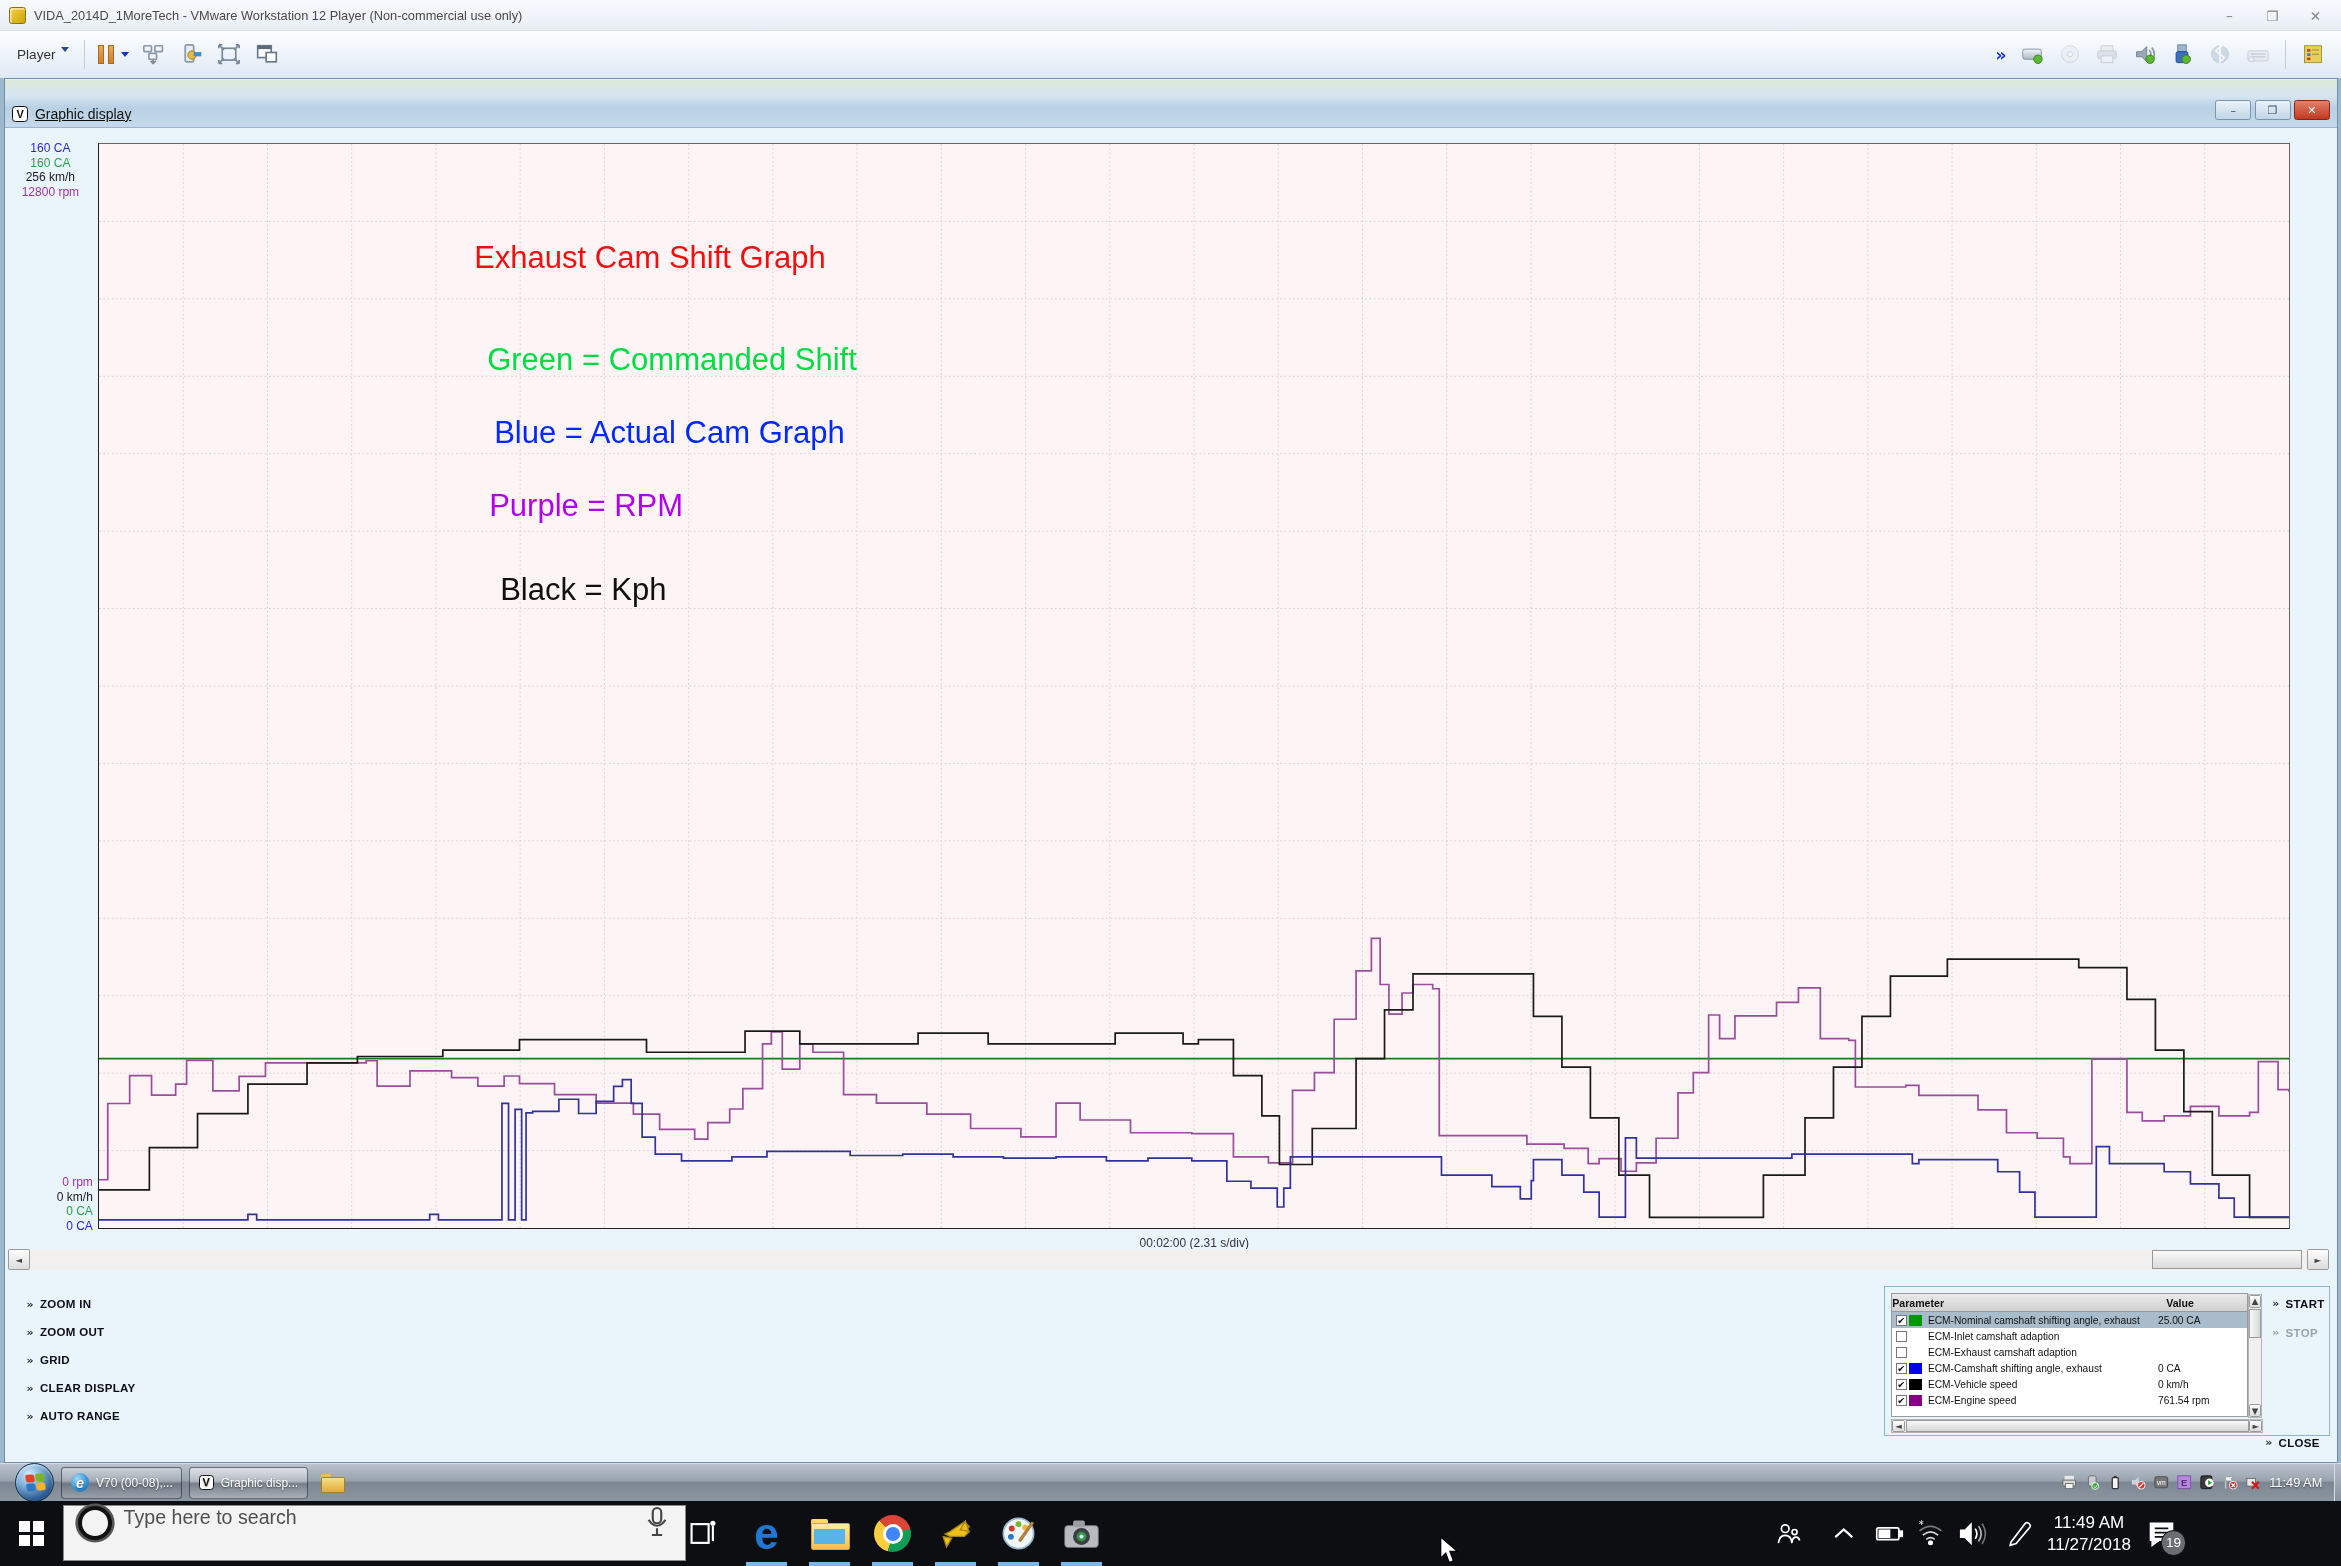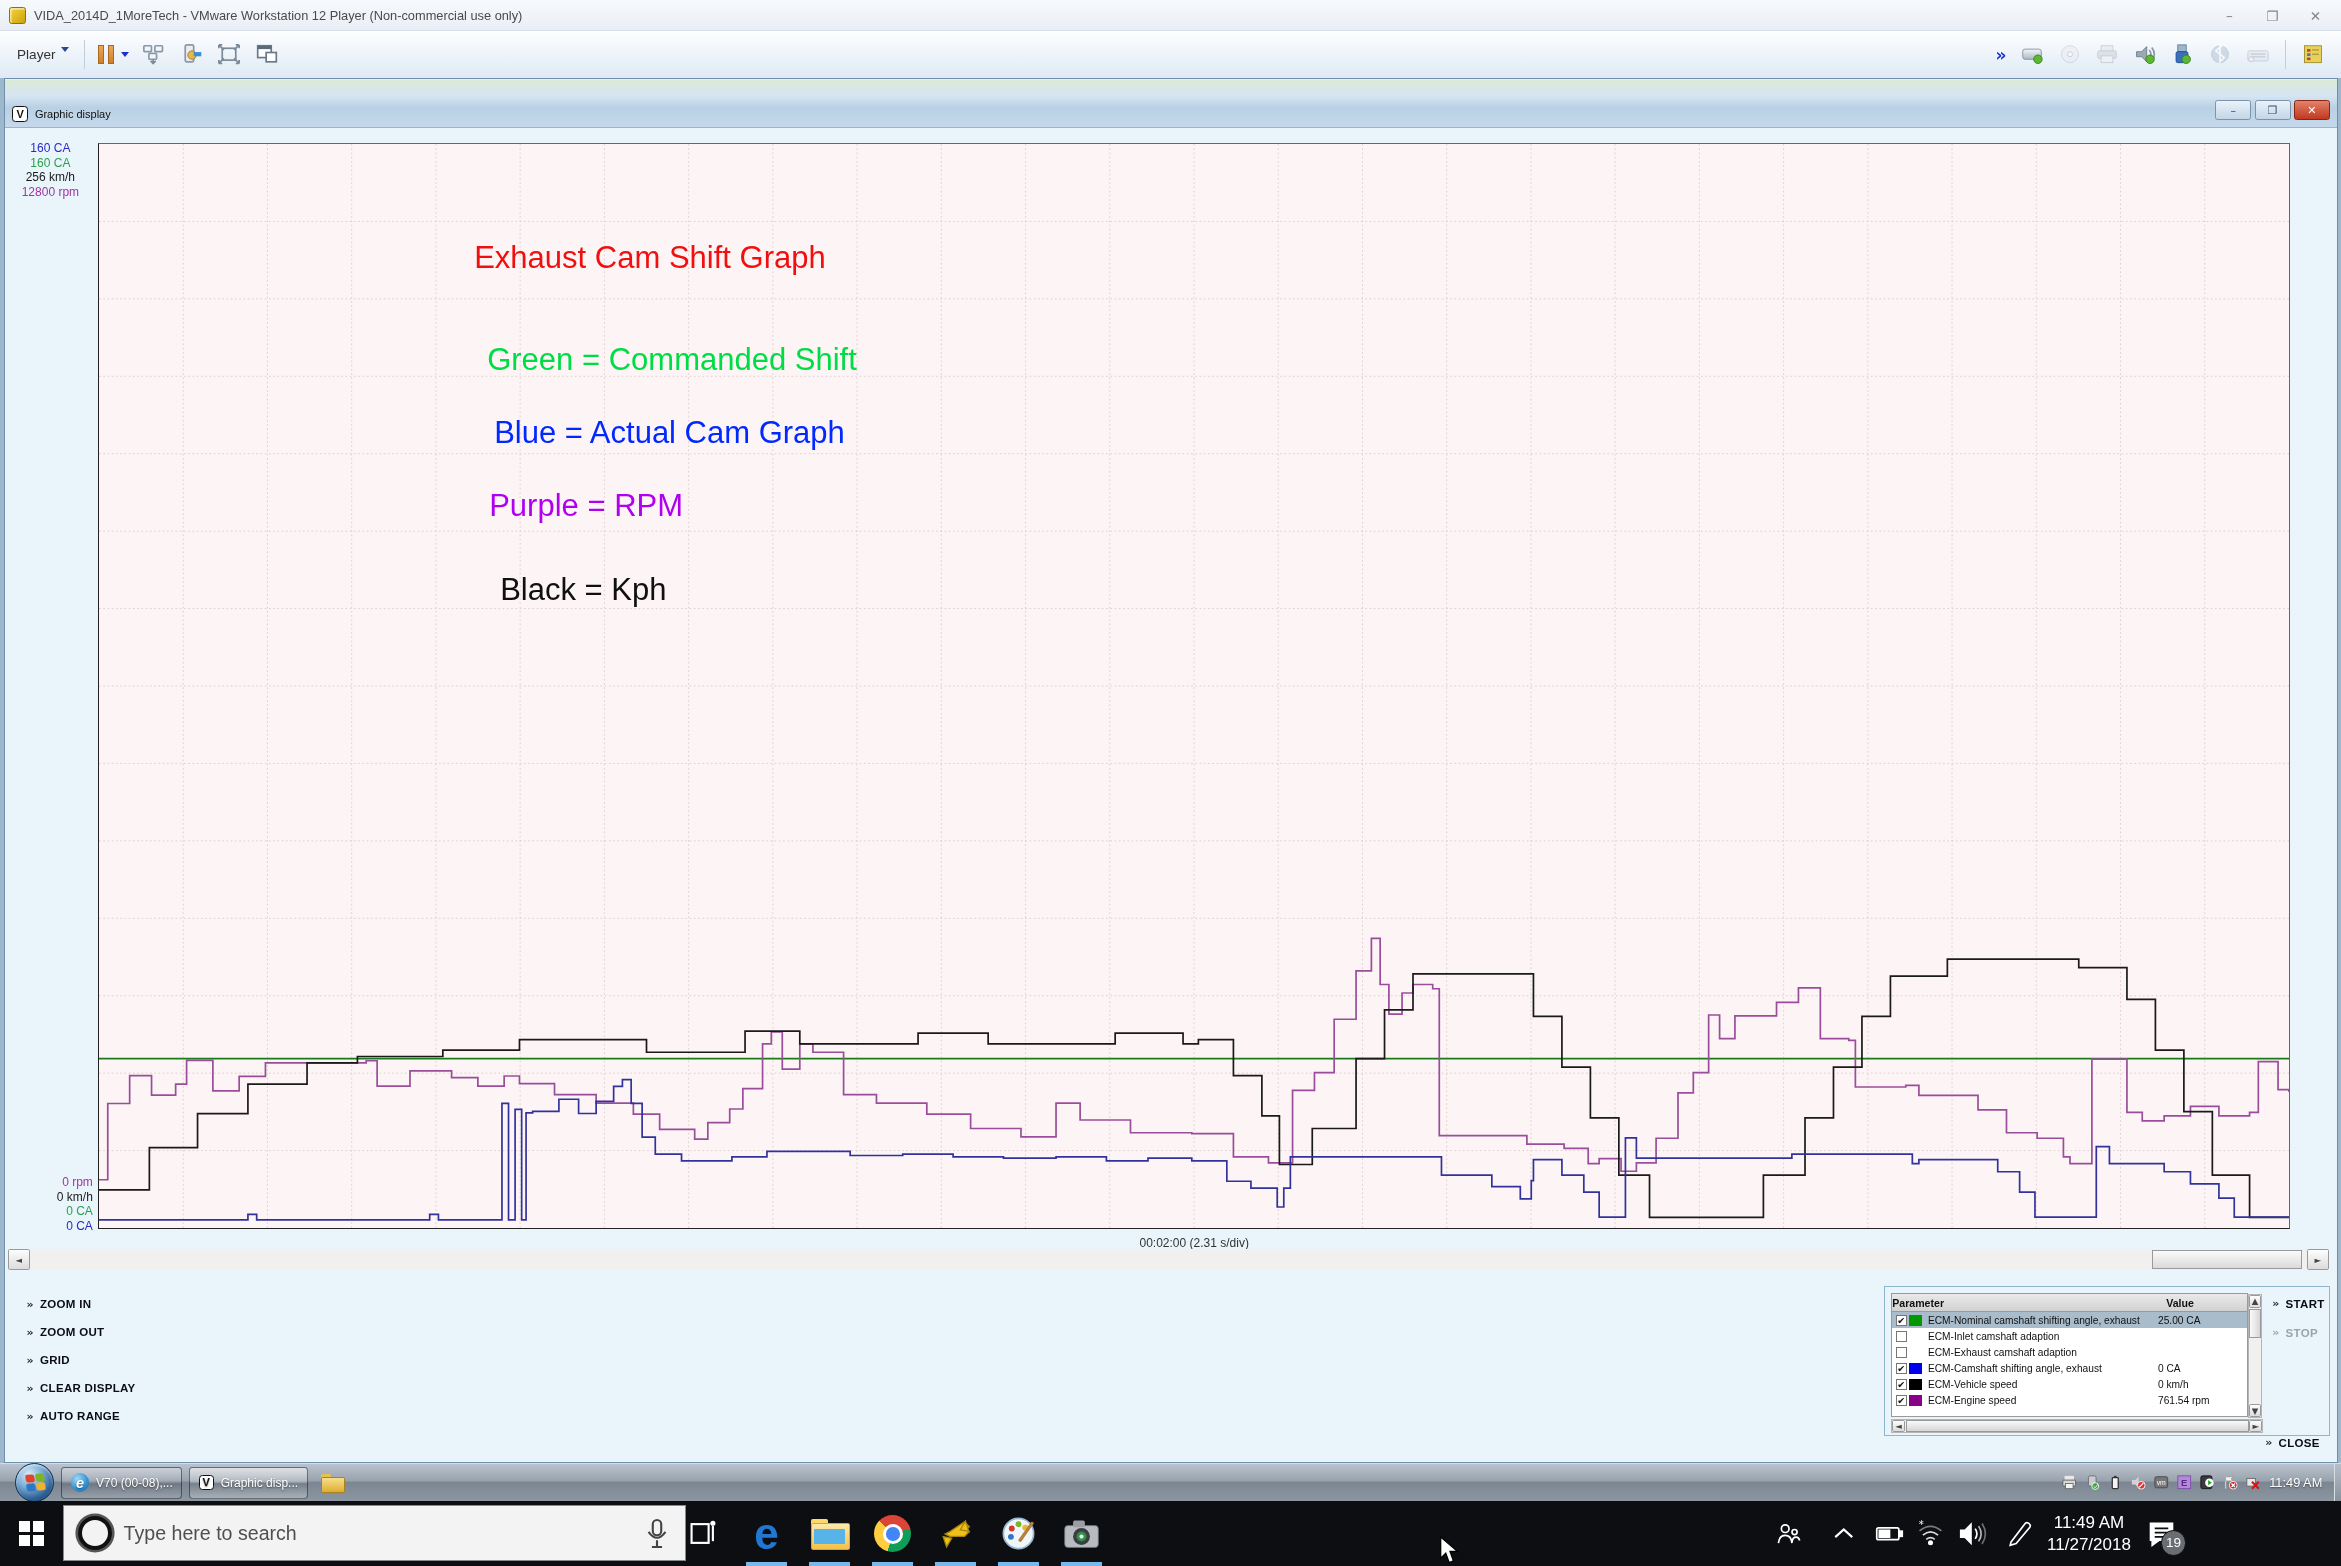--- a/index.html
+++ b/index.html
@@ -34,21 +34,21 @@
 
   
   .vmscreen { position:absolute; left:0; top:78px; width:2342px; height:1385px; background:#9db7cc; }
   .gwin { position:absolute; left:4.3px; right:4.3px; top:0; bottom:0; border:0.9px solid #6f8faa; background:#e9f4fb; }
   .gtitle { position:absolute; left:0; top:0; width:100%; height:49px;
     background:linear-gradient(#f3f8fd 0%,#dcead7 2%,#d6e5f2 35%,#b9d0e4 60%,#c6d9ec 100%);
     border-bottom:0.9px solid #9ab4cc; }
   .gtitle-inner { position:absolute; left:6.8px; bottom:5.1px; display:flex; align-items:center; gap:6.8px; }
   .vida-ico { width:16px; height:16px; background:#fff; border:1.7px solid #111; border-radius:3.4px;
     display:flex; align-items:center; justify-content:center; font-weight:bold; font-size:11px; color:#111; }
-  .gtitle-text { font-size:11px; color:#101010; }
+  .gtitle-text { font-size:14px; color:#101010;text-decoration:underline; }
   .gwin-controls { position:absolute; right:6.8px; bottom:6.8px; display:flex; gap:3.4px; }
   .gwc { width:36px; height:20.4px; border:0.9px solid #7c93ab; border-radius:2.6px;
     background:linear-gradient(#eaf2f9,#c3d6e8); display:flex; align-items:center; justify-content:center;
     color:#35506e; font-size:11px; font-family:"DejaVu Sans",sans-serif; }
   .gwc.close { background:linear-gradient(#e2826c,#c2371f); border-color:#8c2413; color:#fff; font-weight:bold; }
   .gbody { position:absolute; left:0.9px; right:0.9px; top:49px; bottom:0; background:#e9f4fb; }
 
   
   .plot { position:absolute; left:92px; top:15.3px; width:2192px; height:1086px;
     background:#fdf5f5; border:0.9px solid #666; border-left-color:#222; border-bottom:1.7px solid #222; }
@@ -126,21 +126,21 @@
   .vmtray .ti { width:14.5px; height:14.5px; position:relative; flex:none; }
   .vmclock { color:#fff; font-size:12.8px; margin:0 12px 0 8.5px; text-shadow:0 0.9px 1.7px rgba(0,0,0,.5); }
   .showdesk { width:7.7px; height:38px; border-left:0.9px solid #d8dee4; background:linear-gradient(#b6bfc9,#87919c); }
 
   
   .hostbar { position:absolute; left:0; top:1501px; width:2342px; height:65px; background:#0c0e12; }
   .hstart { position:absolute; left:0; top:0; width:63px; height:65px; display:flex; align-items:center; justify-content:center; }
   .hflag { width:25.5px; height:25.5px; display:grid; grid-template-columns:1fr 1fr; grid-template-rows:1fr 1fr; gap:2.6px; }
   .hflag i { background:#fff; }
   .hsearch { position:absolute; left:63px; top:4.3px; width:623px; height:56px; background:#f3f3f3;
-    border:0.9px solid #8a8a8a; display:flex; align-items:center; }
+    border:0.9px solid #8a8a8a; display:flex; }
   .cortana { width:34px; height:34px; border-radius:50%; border:4.3px solid #111; margin:0 12px 0 13.6px; background:#f3f3f3;
     box-shadow:0 0 0 2.6px #555; }
   .hsearch .ph { font-size:19.6px; color:#4f4f4f; }
   .mic { margin-left:auto; margin-right:17px; }
   .happ { position:absolute; top:0; width:63px; height:65px; display:flex; align-items:center; justify-content:center; }
   .underline { position:absolute; bottom:0; left:11px; width:41px; height:4.3px; background:#76b9ed; }
   .edge-e { font-size:44px; font-weight:bold; color:#2178d4; line-height:1; }
   .hfolder { width:37px; height:29px; position:relative; }
   .hfolder::before { content:""; position:absolute; left:0; top:0; width:17px; height:7.7px; background:#ffd86b; border-radius:1.7px; }
   .hfolder::after { content:""; position:absolute; left:0; top:4.3px; width:37px; height:25px;

